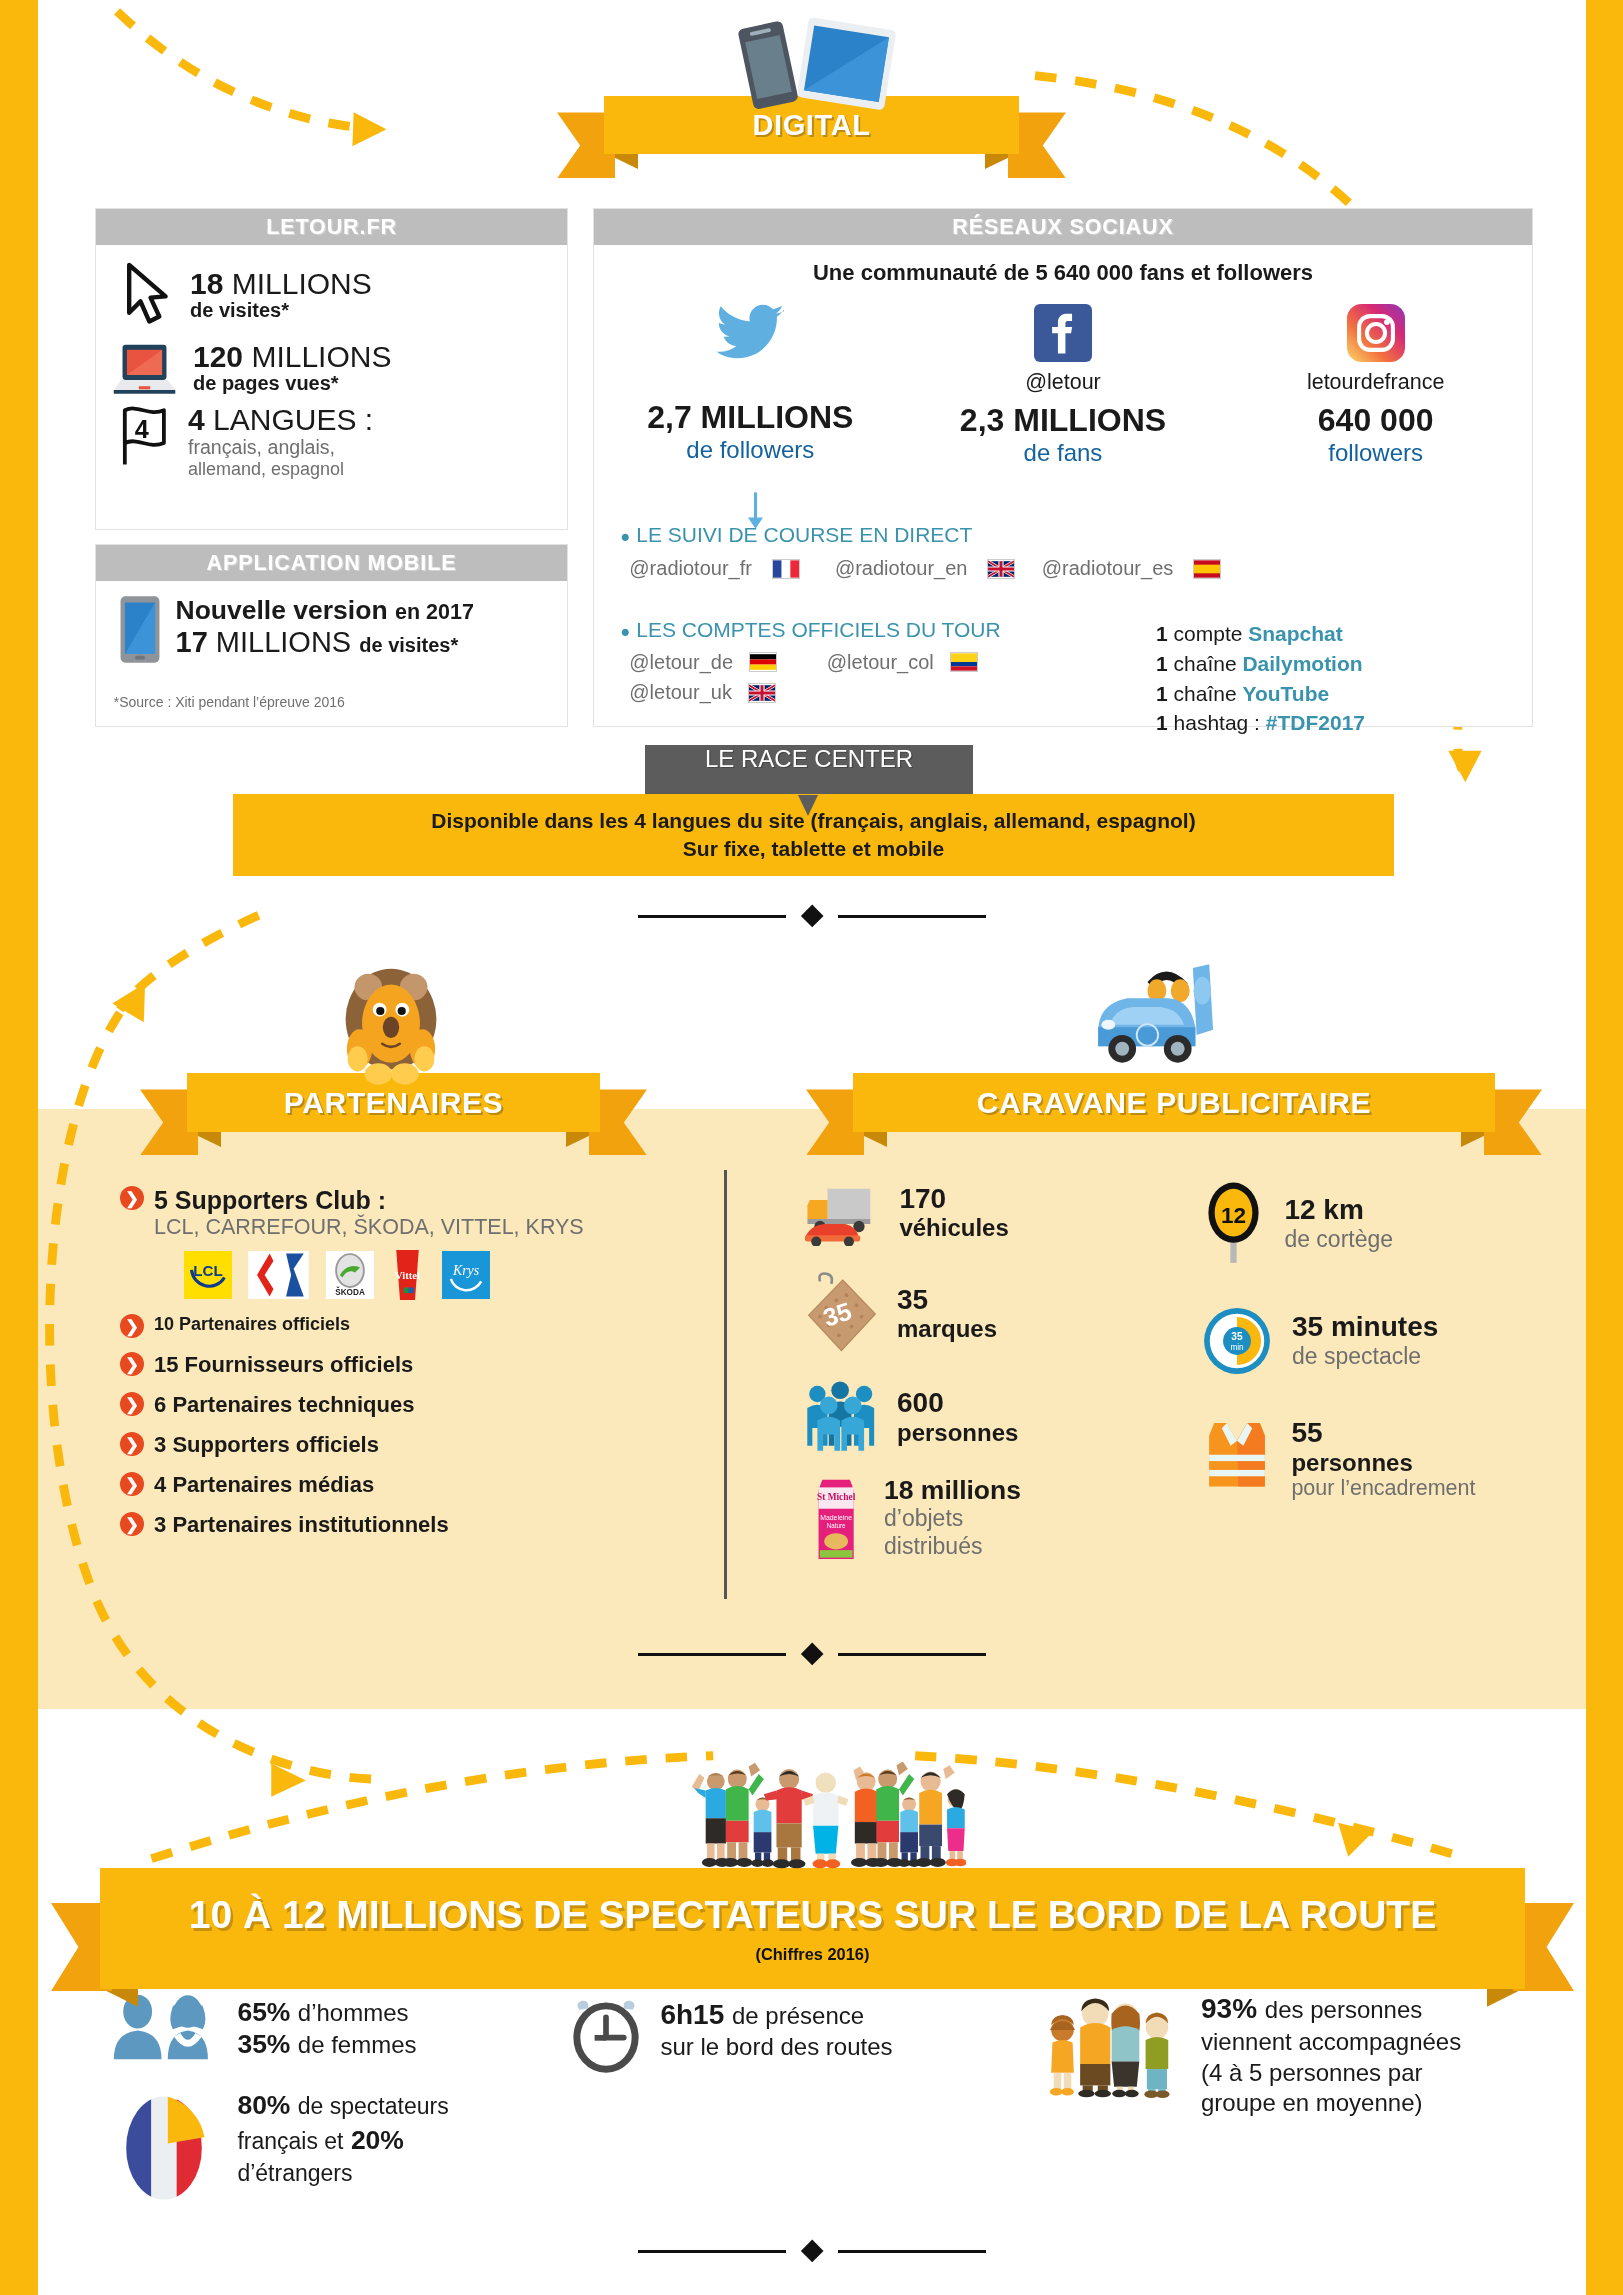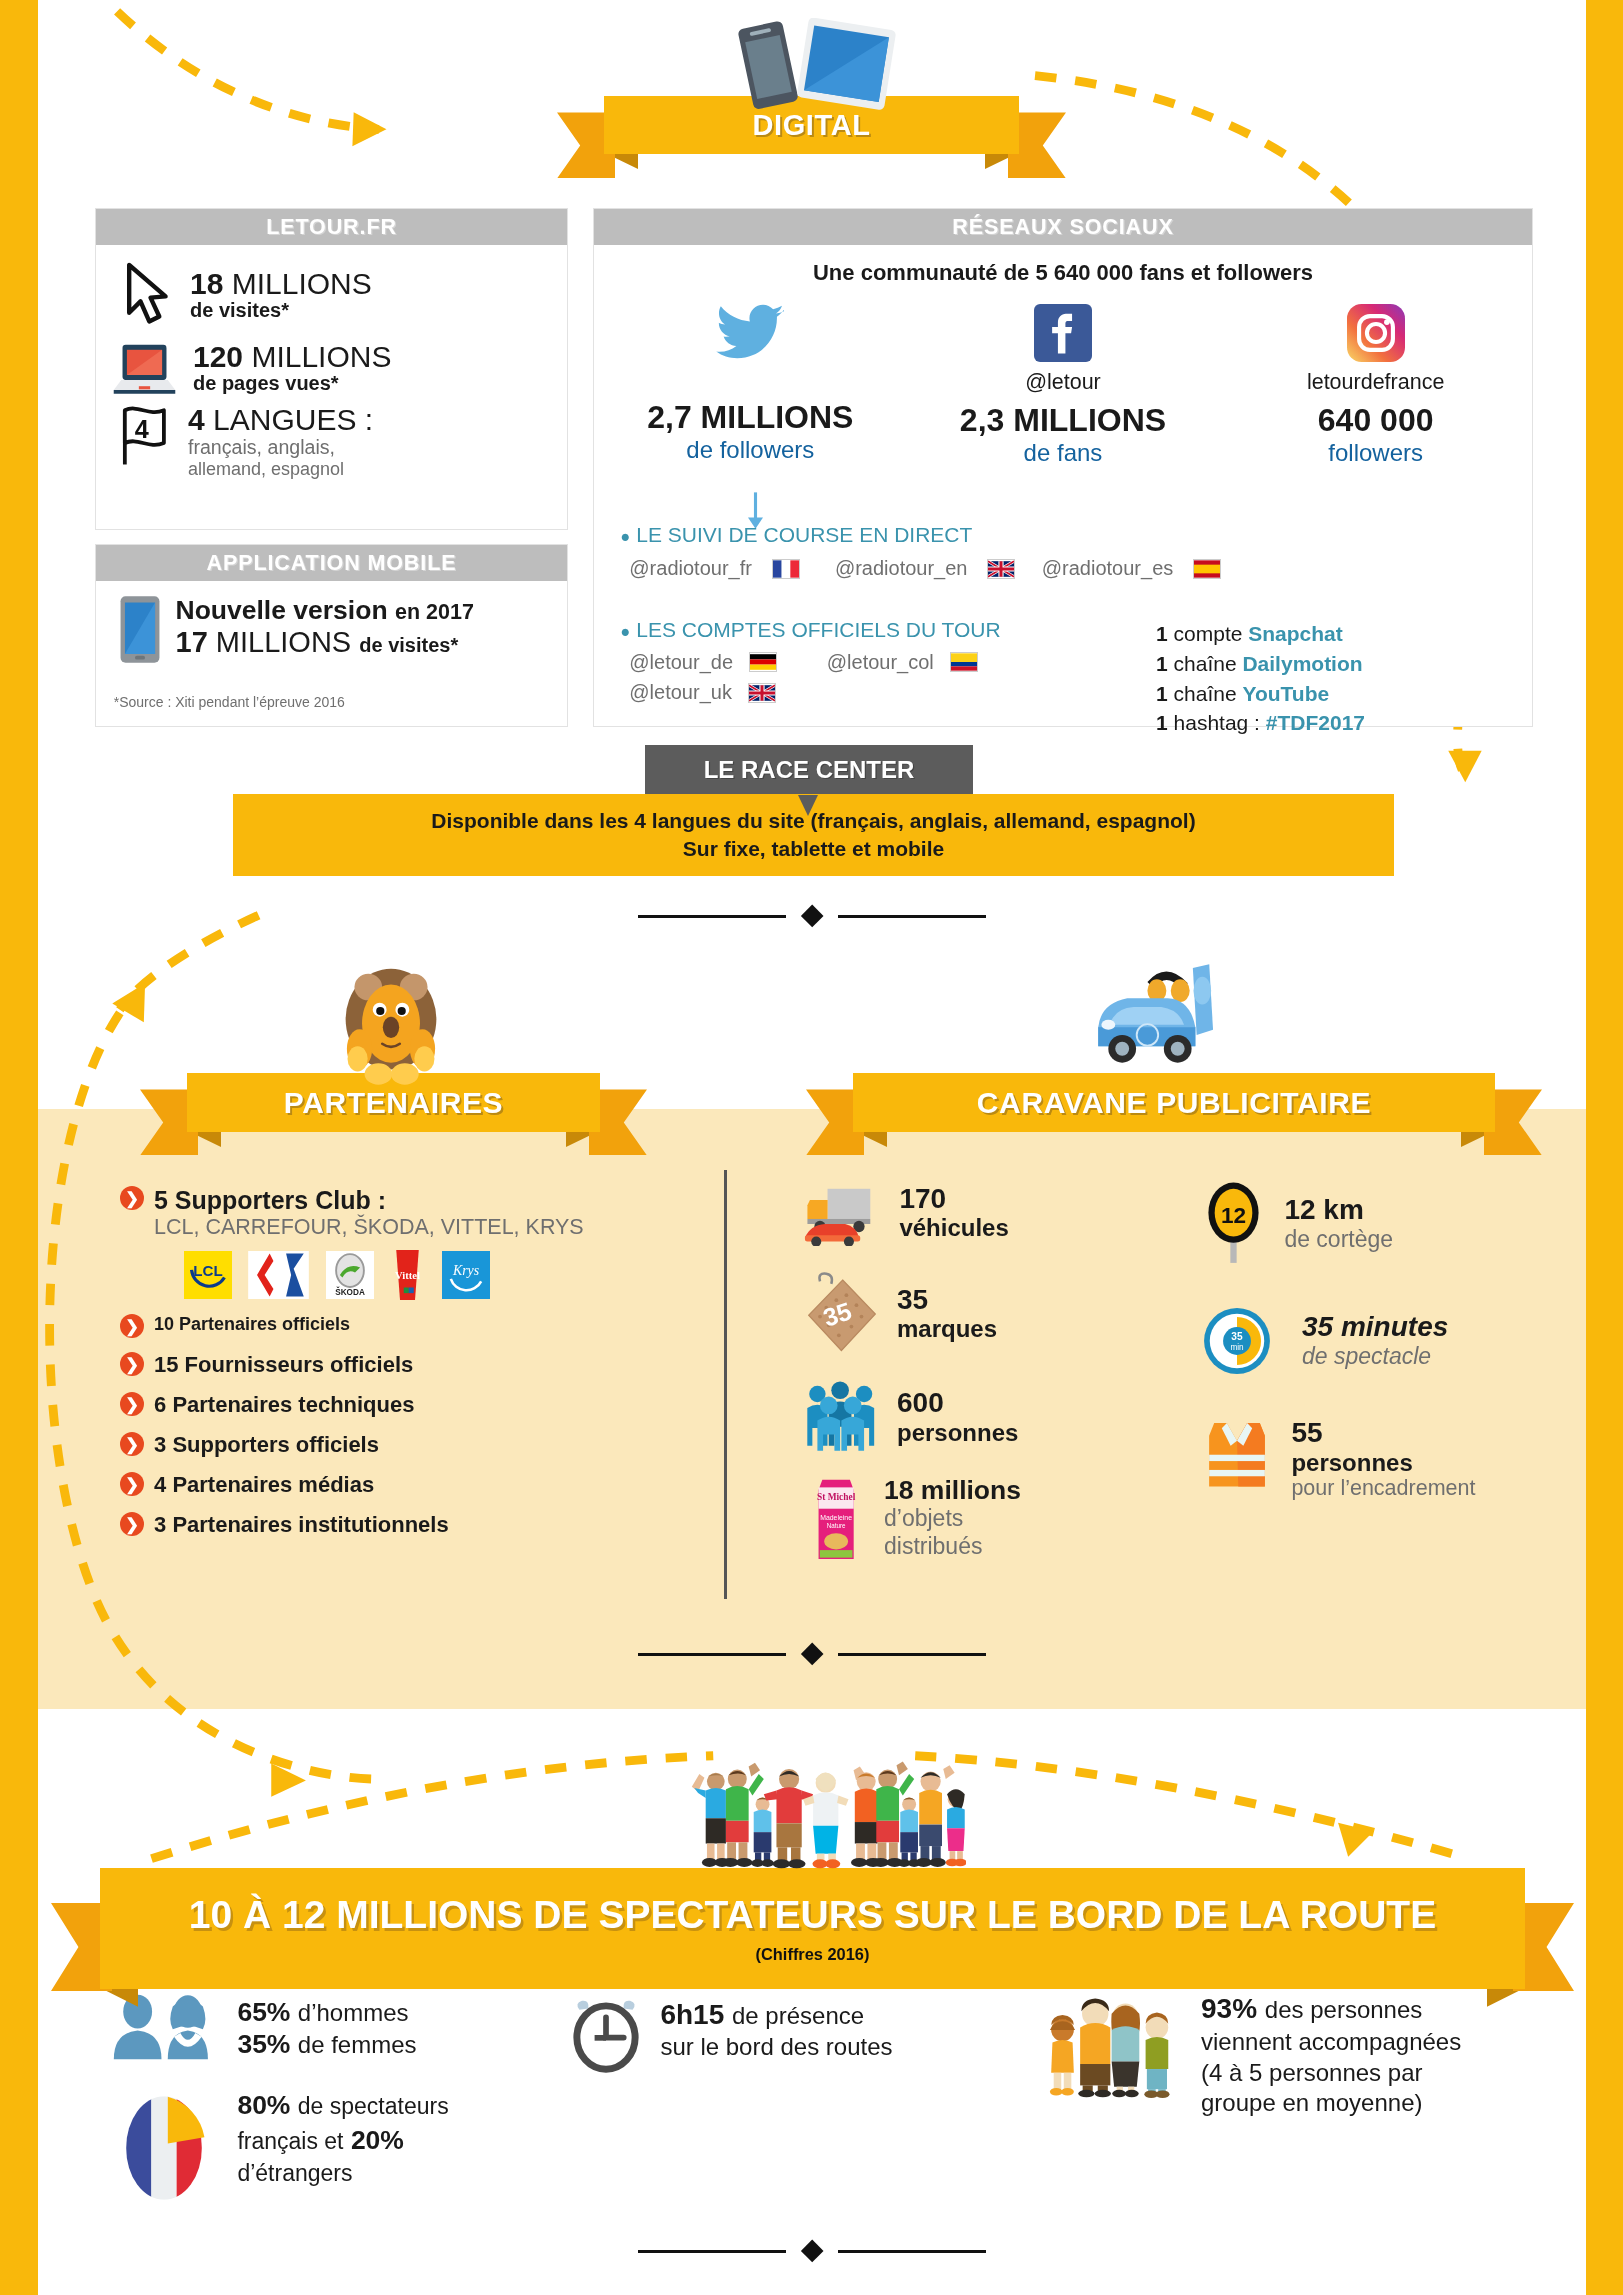--- a/index.html
+++ b/index.html
@@ -69,22 +69,22 @@
   }
   .plist{ display:flex; align-items:flex-start; gap:10px; margin-bottom:14px; }
 
   
   .divider{ position:absolute; display:flex; align-items:center; justify-content:center; gap:17.7px; z-index:25;}
   .divider .ln{ width:148px; height:3.2px; background:#111; }
   .divider .dia{ width:16.4px; height:16.4px; background:#111; transform:rotate(45deg); }
 
   
   .callout{
-    position:absolute; background:#5c5c5c; color:#fff; font-weight:bold;
-    display:flex; align-items:center; justify-content:center; z-index:30;
+    position:absolute; background:#5c5c5c; color:#fff; font-weight:normal;
+    display:flex; justify-content:center; z-index:30;
     text-shadow:1.3px 1.3px 0 rgba(0,0,0,.25);
   }
   .callout:after{
     content:""; position:absolute; bottom:-21.5px; left:50%; margin-left:-10.7px;
     border-left:10.7px solid transparent; border-right:10.7px solid transparent;
     border-top:21.5px solid #5c5c5c;
   }
   .yellowbox{
     position:absolute; background:#f9b80b; z-index:22;
     display:flex; flex-direction:column; align-items:center; justify-content:center;
@@ -632,21 +632,21 @@
 
   <div class="srow" style="margin-bottom:39px;">
     <svg class="icon" width="76" height="76" viewBox="0 0 120 120">
       <circle cx="60" cy="60" r="52" fill="#1c8ec1"></circle>
       <circle cx="60" cy="60" r="43" fill="#fff"></circle>
       <path d="M60 60 L60 22 A38 38 0 0 1 60 98 Z" fill="#f9b80b"></path>
       <circle cx="60" cy="60" r="22" fill="#1c8ec1"></circle>
       <text x="60" y="58" font-size="16" font-weight="bold" text-anchor="middle" fill="#fff" font-family="Liberation Sans, sans-serif">35</text>
       <text x="60" y="74" font-size="13" text-anchor="middle" fill="#fff" font-family="Liberation Sans, sans-serif">min</text>
     </svg>
-    <div style="margin-left:27px;font-style:italic;">
+    <div style="margin-left:17px;">
       <div class="big" style="font-size:28px;line-height:1.1;">35 minutes</div>
       <div class="grey thin" style="font-size:23px;">de spectacle</div>
     </div>
   </div>
 
   <div class="srow" style="align-items:flex-start;">
     <svg class="icon" width="76" height="76" viewBox="0 0 120 120">
       <path d="M24 8 L44 8 L60 36 L76 8 L96 8 L104 28 L104 108 L16 108 L16 28 Z" fill="#f7941e"></path>
       <path d="M60 36 L76 8 L96 8 L104 28 L104 108 L62 108 Z" fill="#f47b20"></path>
       <rect x="16" y="58" width="88" height="10" fill="#e8f6f4"></rect>

